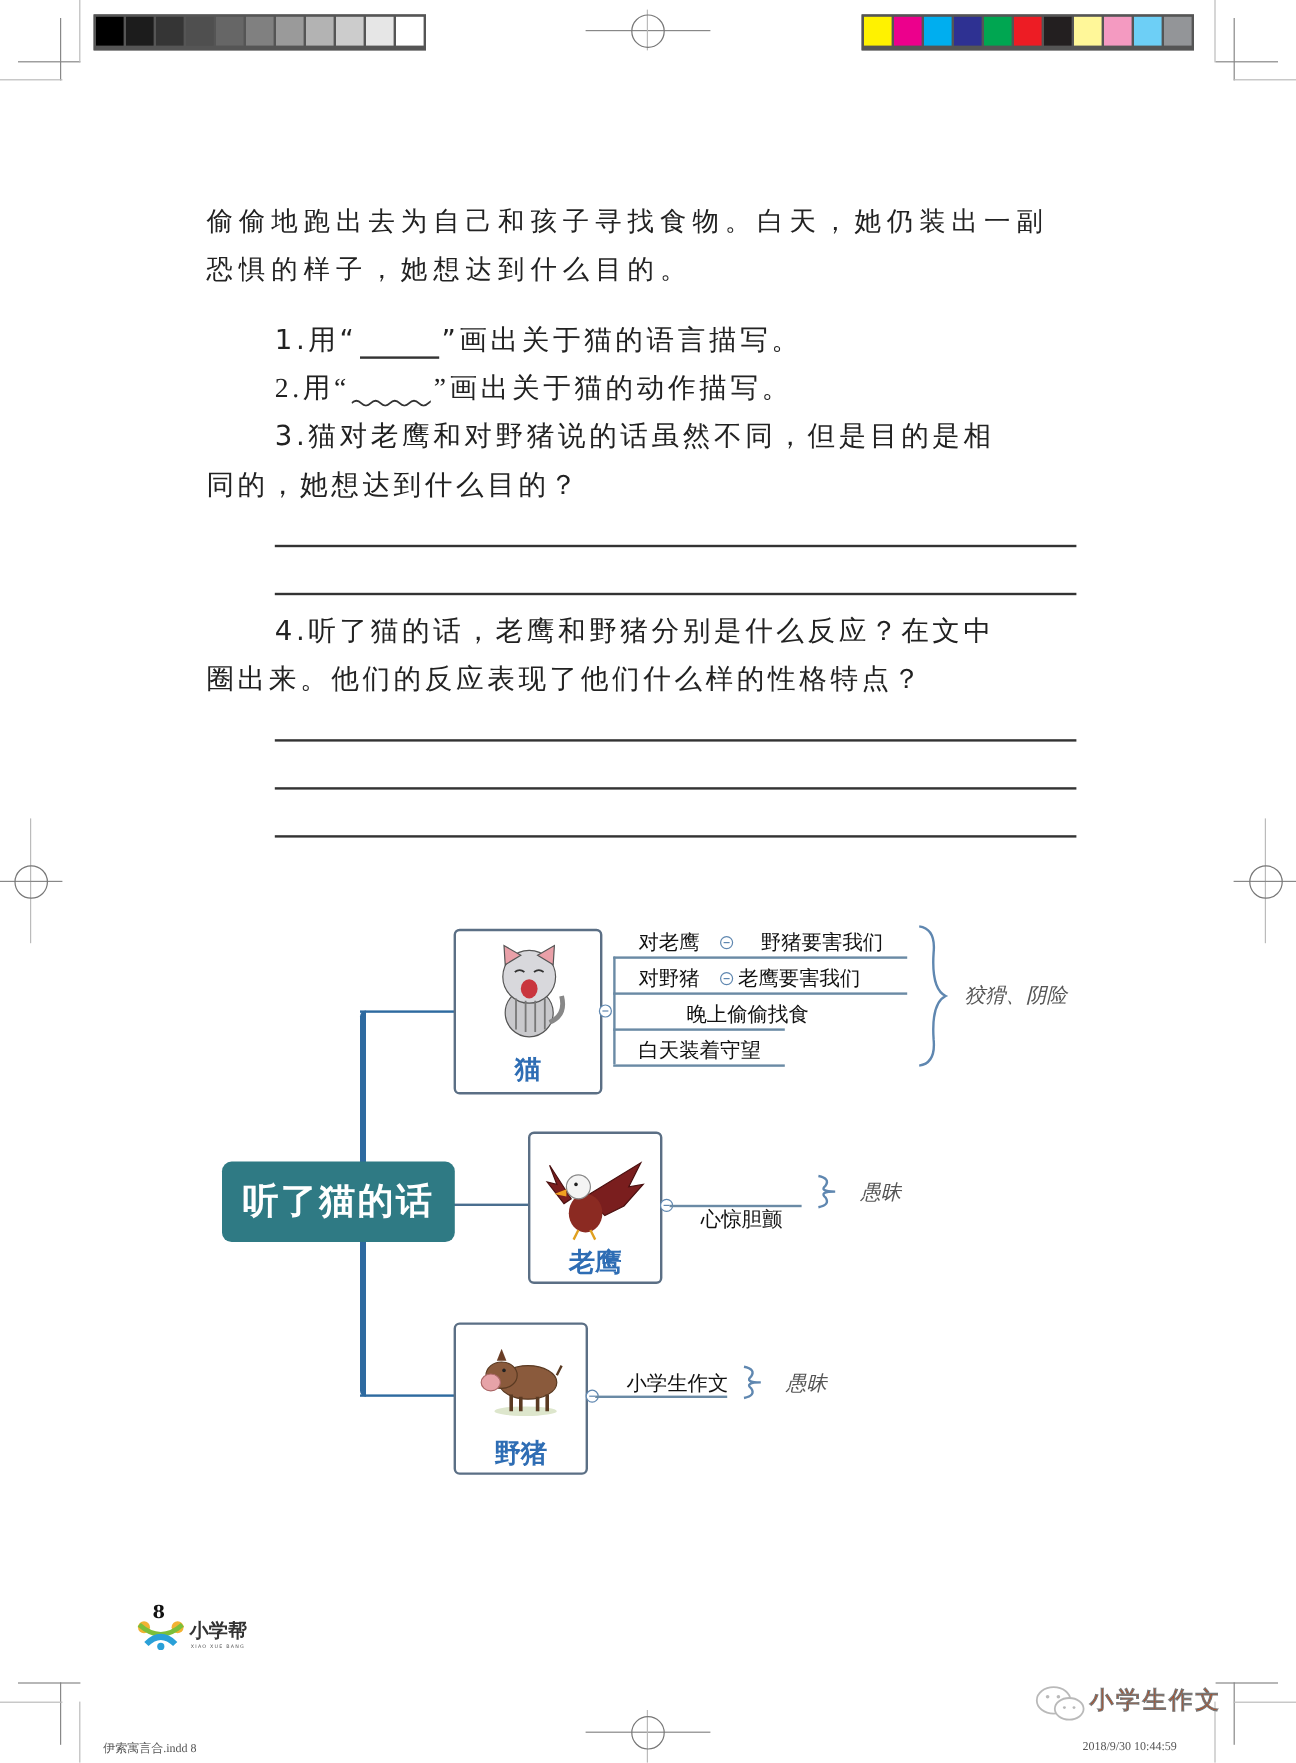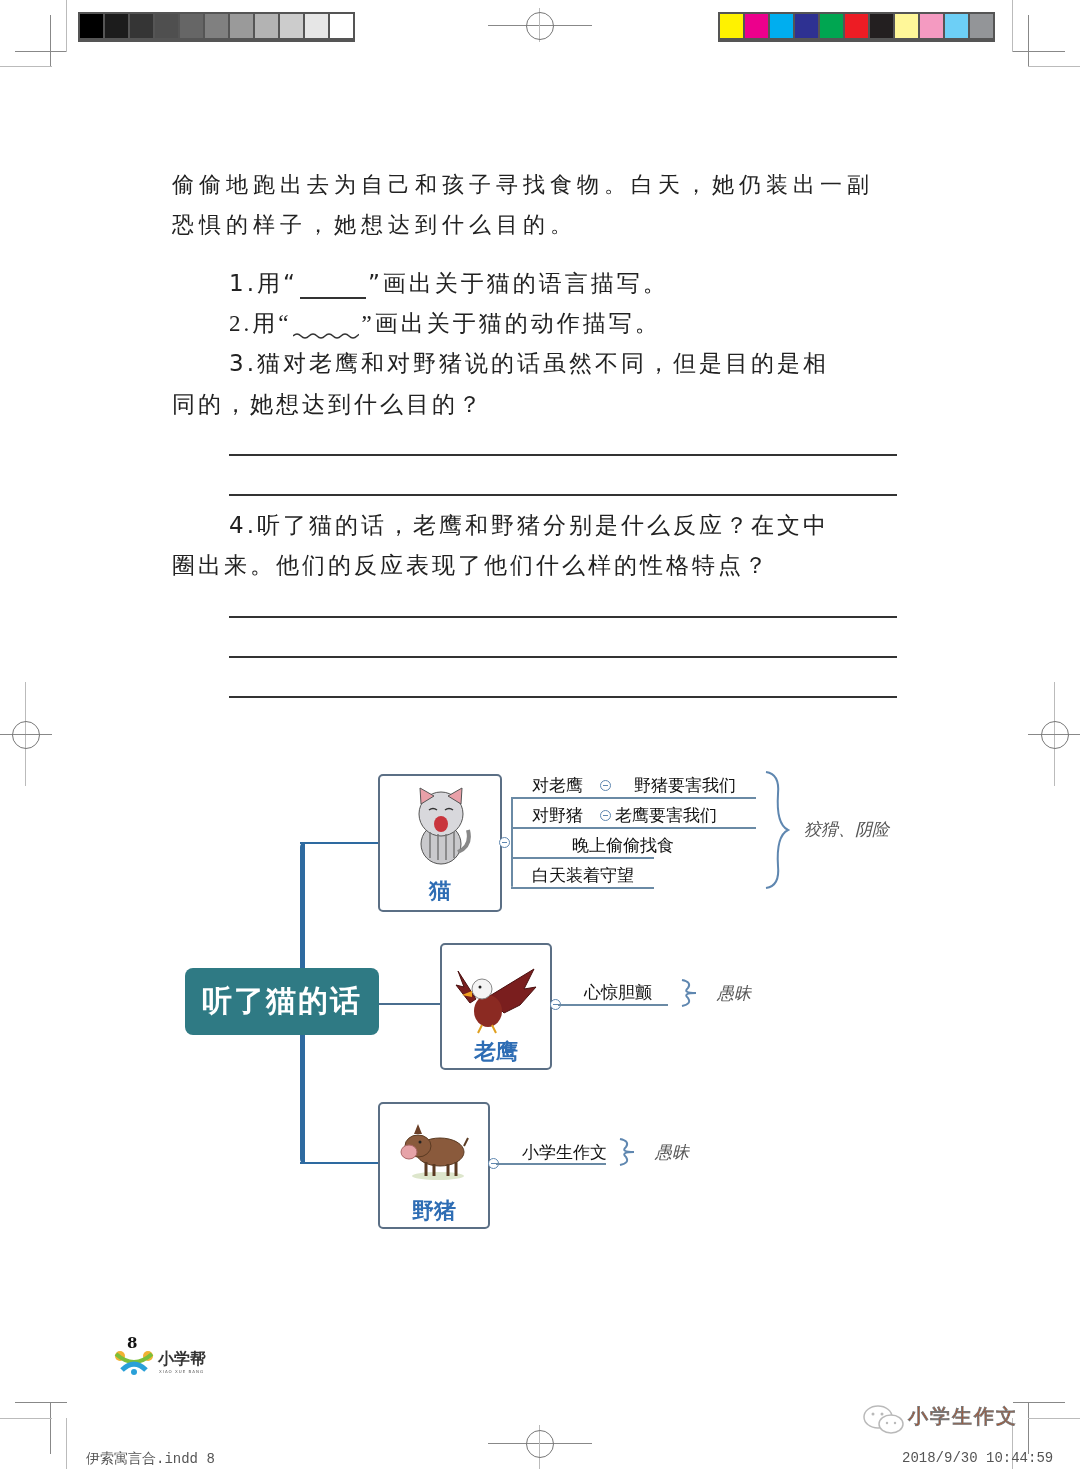--- a/index.html
+++ b/index.html
@@ -25,21 +25,21 @@
   .trunk { position:absolute; background:#2e6aa0; }
   .node { position:absolute; border:2px solid #5b6f85; border-radius:5px; background:#fff; }
   .node-label { position:absolute; left:0; right:0; text-align:center; color:#2e6db4; font-weight:bold; font-size:22px; }
   .conn { position:absolute; height:2px; background:#4a6e8f; }
   .conn-v { position:absolute; width:2px; background:#4a6e8f; }
   .leaf { position:absolute; font-family:"DejaVu Serif", serif; font-size:17px; color:#111; white-space:nowrap; }
   .leaf-line { position:absolute; height:2px; background:#6a8aa5; }
   .dot { position:absolute; width:9px; height:9px; border:1.5px solid #5f87b0; border-radius:50%; background:#fff; }
   .dot::after { content:""; position:absolute; left:2px; top:4px; width:5px; height:1px; background:#5f87b0; }
   .summary { position:absolute; font-family:"DejaVu Serif", serif; font-style:italic; font-size:17px; color:#555; white-space:nowrap; }
-  .footer-small { position:absolute; font-family:Liberation Mono, monospace; font-size:14px; color:#555; white-space:nowrap;text-align:right; }
+  .footer-small { position:absolute; font-family:Liberation Serif, serif; font-size:10px; color:#555; white-space:nowrap;text-align:right; }
 </style>
 </head>
 <body>
 
 <div>
 
   <div class="vl" style="left:50px;top:15px;height:52px;"></div>
   <div class="hl" style="left:15px;top:51px;width:52px;"></div>
   <div class="vl" style="left:66px;top:0;height:52px;background:#bbb;"></div>
   <div class="hl" style="left:0;top:66px;width:52px;background:#bbb;"></div>
@@ -179,21 +179,21 @@
       <path d="M22 32 L4 4 L10 20 L2 18 L16 36 Z" fill="#7a1e1e" stroke="#4a1010" stroke-width="1"></path>
       <ellipse cx="34" cy="44" rx="14" ry="16" fill="#8b2a22"></ellipse>
       <circle cx="28" cy="22" r="10" fill="#f4f4f4" stroke="#888" stroke-width="1"></circle>
       <path d="M18 24 L8 28 L18 30 Z" fill="#f0a020"></path>
       <circle cx="26" cy="20" r="1.5" fill="#222"></circle>
       <path d="M28 58 l-4 8 M38 58 l4 8" stroke="#e0a020" stroke-width="2"></path>
     </svg>
     <div class="node-label" style="top:92px;">老鹰</div>
   </div>
   <div class="dot" style="left:550px;top:999px;"></div>
-  <div class="leaf" style="left:584px;top:981px;">心惊胆颤</div>
+  <div class="leaf" style="left:584px;top:1005px;">心惊胆颤</div>
   <div class="leaf-line" style="left:558px;top:1004px;width:110px;"></div>
   <svg style="position:absolute;left:678px;top:978px;" width="22" height="30" viewBox="0 0 22 30">
     <path d="M4 2 q10 2 6 8 q-6 5 8 5 q-14 0 -8 5 q4 6 -6 8" fill="none" stroke="#5f87b0" stroke-width="2"></path>
   </svg>
   <div class="summary" style="left:717px;top:982px;">愚昧</div>
 
   <div class="node" style="left:378px;top:1102px;width:108px;height:123px;">
     <svg style="position:absolute;left:20px;top:18px;" width="70" height="58" viewBox="0 0 70 58">
       <ellipse cx="38" cy="54" rx="26" ry="4" fill="#dde6cc"></ellipse>
       <ellipse cx="40" cy="30" rx="24" ry="14" fill="#8a5a3c" stroke="#5a3a22" stroke-width="1"></ellipse>

